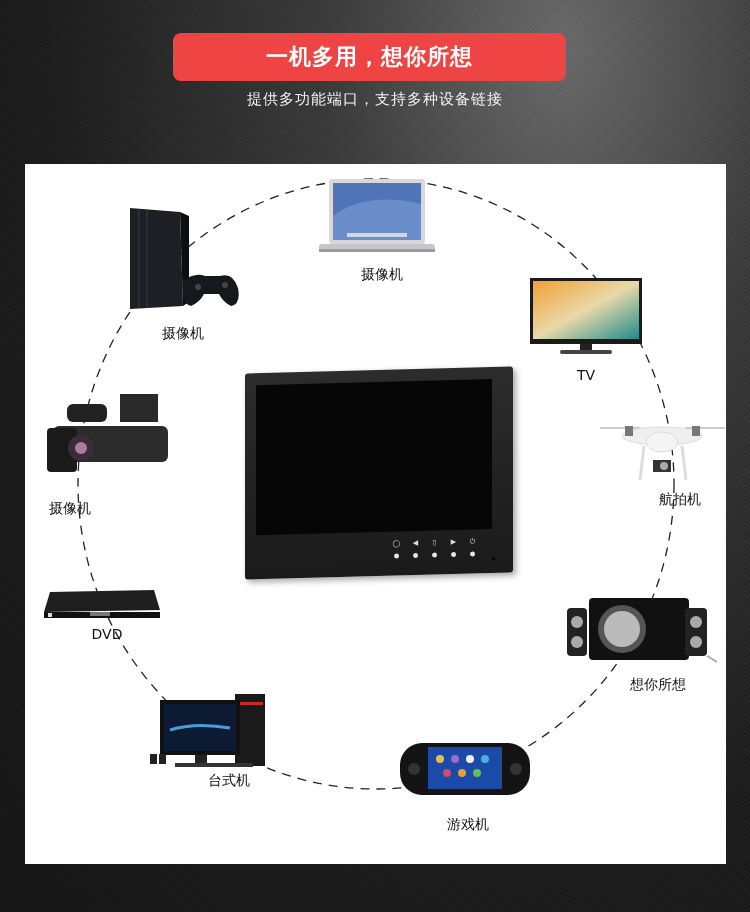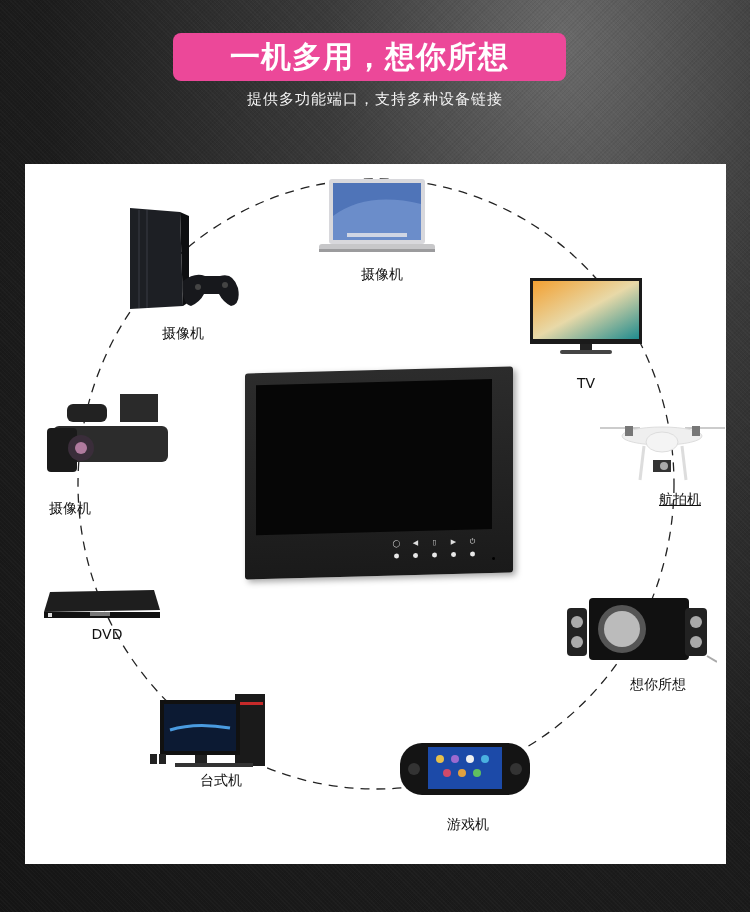--- a/index.html
+++ b/index.html
@@ -10,23 +10,23 @@
   }
   .noise {
     position: absolute; inset: 0;
     background-image:
       repeating-linear-gradient(45deg, rgba(255,255,255,0.025) 0 1px, transparent 1px 3px),
       repeating-linear-gradient(-45deg, rgba(0,0,0,0.06) 0 1px, transparent 1px 3px);
     pointer-events: none;
   }
   .headline {
     position: absolute; left: 173px; top: 33px; width: 393px; height: 48px;
-    background: #ec4899; border-radius: 8px;
+    background: #ef4444; border-radius: 8px;
     display: flex; align-items: center; justify-content: center;
-    color: #fff; font-weight: bold; font-size: 30px; letter-spacing: 1px;
+    color: #fff; font-weight: bold; font-size: 22px; letter-spacing: 1px;
   }
   .subhead {
     position: absolute; left: 0; top: 90px; width: 750px; text-align: center;
     color: #f2f2f2; font-size: 15px; letter-spacing: 1px;
   }
   .panel {
     position: absolute; left: 25px; top: 164px; width: 701px; height: 700px;
     background: #ffffff;
   }
   .ring { position: absolute; left: 0; top: 0; }
@@ -105,21 +105,21 @@
             <stop offset="0.5" stop-color="#e8d9a8"></stop>
             <stop offset="1" stop-color="#1f8b8e"></stop>
         </linearGradient>
       </defs>
       <rect x="0" y="0" width="112" height="66" fill="#1a1a1a"></rect>
       <rect x="3" y="3" width="106" height="58" fill="url(#tvg)"></rect>
       <rect x="50" y="66" width="12" height="7" fill="#222"></rect>
       <rect x="30" y="72" width="52" height="4" rx="2" fill="#444"></rect>
     </svg>
   </div>
-  <div class="label" style="left:561px;top:203px;margin-top:8px;">TV</div>
+  <div class="label" style="left:561px;top:203px;">TV</div>
 
   <div class="dev" style="left:20px;top:222px;">
     <svg width="125" height="92">
       <rect x="22" y="18" width="40" height="18" rx="6" fill="#222"></rect>
       <rect x="75" y="8" width="38" height="28" fill="#2a2a2a"></rect>
       <rect x="8" y="40" width="115" height="36" rx="6" fill="#2c2c2c"></rect>
       <rect x="2" y="42" width="30" height="44" rx="4" fill="#1a1a1a"></rect>
       <circle cx="36" cy="62" r="13" fill="#3a2d3a"></circle>
         <circle cx="36" cy="62" r="6" fill="#b07a9e"></circle>
     </svg>
@@ -133,21 +133,21 @@
       <ellipse cx="62" cy="20" rx="40" ry="9" fill="#efefef" stroke="#ddd"></ellipse>
       <rect x="25" y="10" width="8" height="10" fill="#777"></rect>
         <rect x="92" y="10" width="8" height="10" fill="#777"></rect>
       <ellipse cx="62" cy="26" rx="16" ry="10" fill="#f4f4f4" stroke="#ddd"></ellipse>
       <line x1="44" y1="30" x2="40" y2="64" stroke="#ddd" stroke-width="3"></line>
       <line x1="82" y1="30" x2="86" y2="64" stroke="#ddd" stroke-width="3"></line>
       <rect x="53" y="44" width="18" height="12" fill="#333"></rect>
       <circle cx="64" cy="50" r="4" fill="#aaa"></circle>
     </svg>
   </div>
-  <div class="label" style="left:655px;top:327px;text-decoration:underline;">航拍机</div>
+  <div class="label" style="left:655px;top:327px;">航拍机</div>
 
   <div class="dev" style="left:17px;top:422px;">
     <svg width="120" height="35">
       <polygon points="8,6 112,4 118,24 2,26" fill="#1e1e1e"></polygon>
       <rect x="2" y="26" width="116" height="6" fill="#111"></rect>
       <rect x="6" y="27" width="4" height="4" fill="#ddd"></rect>
       <rect x="48" y="26" width="20" height="4" fill="#777"></rect>
     </svg>
   </div>
   <div class="label" style="left:82px;top:462px;">DVD</div>
@@ -174,21 +174,21 @@
       <rect x="87" y="10" width="26" height="3" fill="#c62a2a"></rect>
       <rect x="10" y="8" width="80" height="55" fill="#111"></rect>
       <rect x="14" y="12" width="72" height="47" fill="#0c1a33"></rect>
       <path d="M20 38 Q45 30 80 36" stroke="#4a9be0" stroke-width="3" fill="none"></path>
       <rect x="45" y="63" width="12" height="8" fill="#222"></rect>
       <rect x="25" y="71" width="78" height="4" fill="#333"></rect>
       <rect x="0" y="62" width="7" height="10" fill="#222"></rect>
         <rect x="9" y="62" width="7" height="10" fill="#222"></rect>
     </svg>
   </div>
-  <div class="label" style="left:196px;top:608px;">台式机</div>
+  <div class="label" style="left:204px;top:608px;">台式机</div>
 
   <div class="dev" style="left:375px;top:575px;">
     <svg width="130" height="60">
       <rect x="0" y="4" width="130" height="52" rx="22" fill="#141414"></rect>
       <rect x="28" y="8" width="74" height="42" fill="#1c4aa8"></rect>
       <circle cx="40" cy="20" r="4" fill="#e7c04a"></circle>
         <circle cx="55" cy="20" r="4" fill="#9c6ad0"></circle>
       <circle cx="70" cy="20" r="4" fill="#f0f0f0"></circle>
         <circle cx="85" cy="20" r="4" fill="#4ab0e0"></circle>
       <circle cx="47" cy="34" r="4" fill="#d04a6a"></circle>

